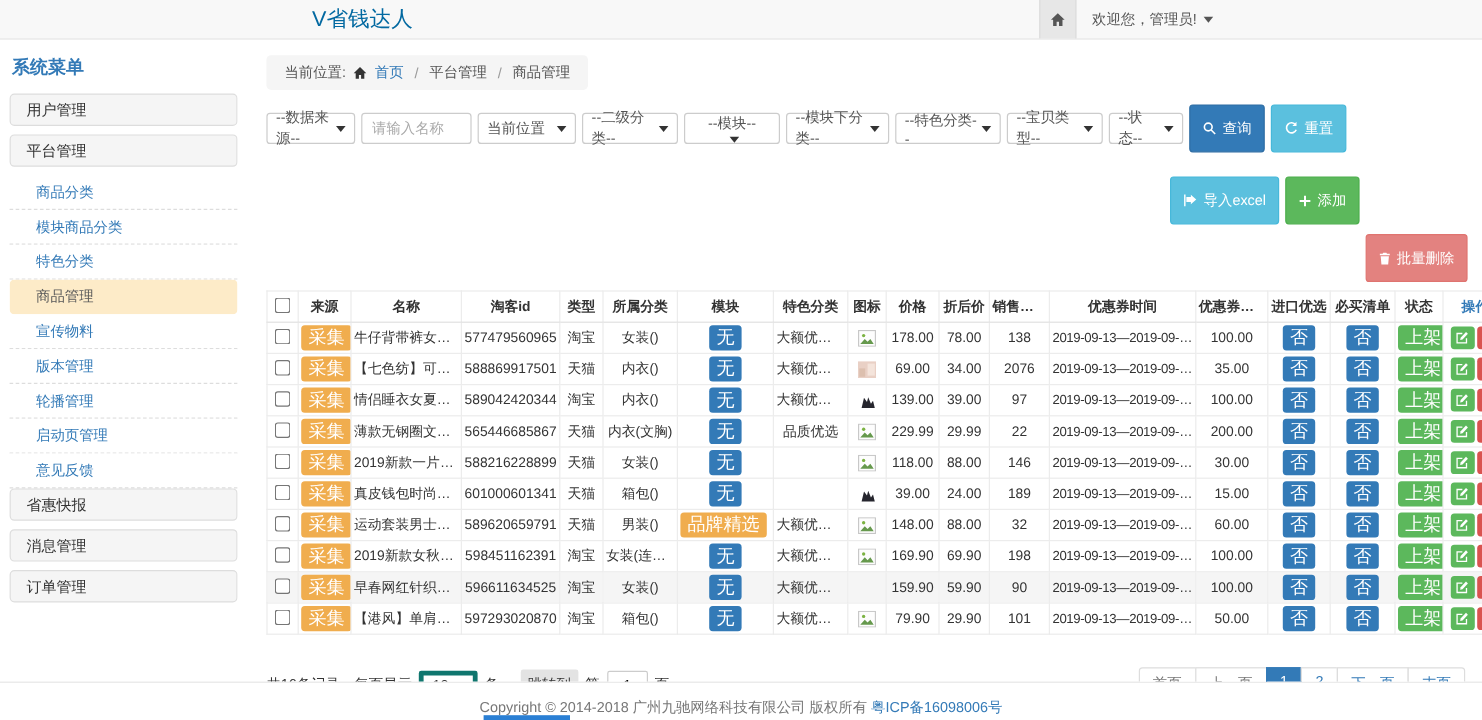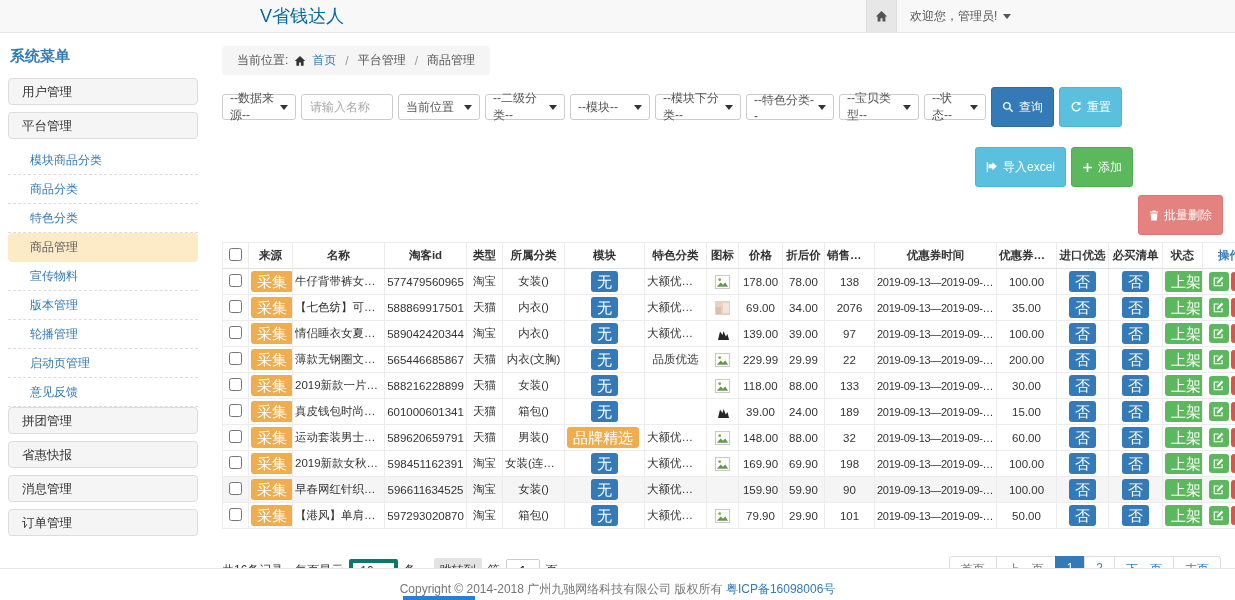--- a/index.html
+++ b/index.html
@@ -106,30 +106,29 @@
   </div>
 </div>
 
 <div class="layout">
 
   <div class="sidebar">
     <div class="side-title">系统菜单</div>
     <div>
         <div class="side-group">用户管理</div>
         <div class="side-group">平台管理</div>
+        <div class="side-sub">商品分类</div>
         <div class="side-sub">模块商品分类</div>
-        <div class="side-sub">商品分类</div>
         <div class="side-sub">特色分类</div>
         <div class="side-sub active">商品管理</div>
         <div class="side-sub">宣传物料</div>
         <div class="side-sub">版本管理</div>
         <div class="side-sub">轮播管理</div>
         <div class="side-sub">启动页管理</div>
         <div class="side-sub">意见反馈</div>
-        <div class="side-group">拼团管理</div>
         <div class="side-group">省惠快报</div>
         <div class="side-group">消息管理</div>
         <div class="side-group">订单管理</div>
       </div>
   </div>
 
   <div class="main">
     <div class="breadcrumb">
       <span>当前位置:</span>
       <span class="home-glyph">
@@ -151,21 +150,21 @@
         </div>
         <input class="finput" placeholder="请输入名称" style="">
         <div class="fselect" style="width: 82px;">
           <span>当前位置</span>
           <span class="caret-down"></span>
         </div>
         <div class="fselect" style="width: 80px;">
           <span>--二级分类--</span>
           <span class="caret-down"></span>
         </div>
-        <div class="fselect" style="width: 80px;">
+        <div class="fselect" style="width: 80px; flex-direction: column;">
           <span>--模块--</span>
           <span class="caret-down"></span>
         </div>
         <div class="fselect" style="width: 86px;">
           <span>--模块下分类--</span>
           <span class="caret-down"></span>
         </div>
         <div class="fselect" style="width: 88px;">
           <span>--特色分类--</span>
           <span class="caret-down"></span>
@@ -383,21 +382,21 @@
             <td>女装()</td>
             <td><span class="badge blue">无</span></td>
             <td></td>
             <td><svg class="thumb" width="15" height="14" viewBox="0 0 16 15">
                 <rect x="0.5" y="0.5" width="15" height="14" fill="#fdfdfd" stroke="#c6c6c6"></rect>
                 <circle cx="5" cy="5" r="1.5" fill="#7cb342"></circle>
                 <path d="M2 12.5 6 8l2.5 2.5L11 8l3 4.5z" fill="#66994d"></path>
               </svg></td>
             <td>118.00</td>
             <td>88.00</td>
-            <td>133</td>
+            <td>146</td>
             <td class="c-time">2019-09-13—2019-09-19</td>
             <td>30.00</td>
             <td><span class="badge blue">否</span></td>
             <td><span class="badge blue">否</span></td>
             <td><span class="badge green">上架</span></td>
             <td><span class="op-btn op-edit">
                 <svg width="11" height="11" viewBox="0 0 16 16">
                   <path fill="none" stroke="currentColor" stroke-width="1.6" d="M13.2 8.6v5.6H1.8V2.8h6.4"></path>
                   <path fill="currentColor" d="m5.5 10.8.6-2.9L12.6.9l2.3 2.3-6.5 7z"></path>
                 </svg>

